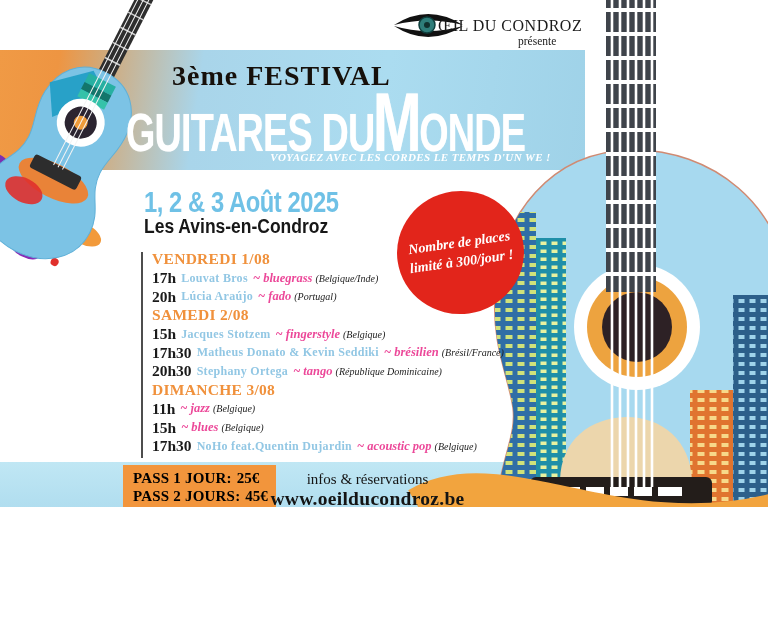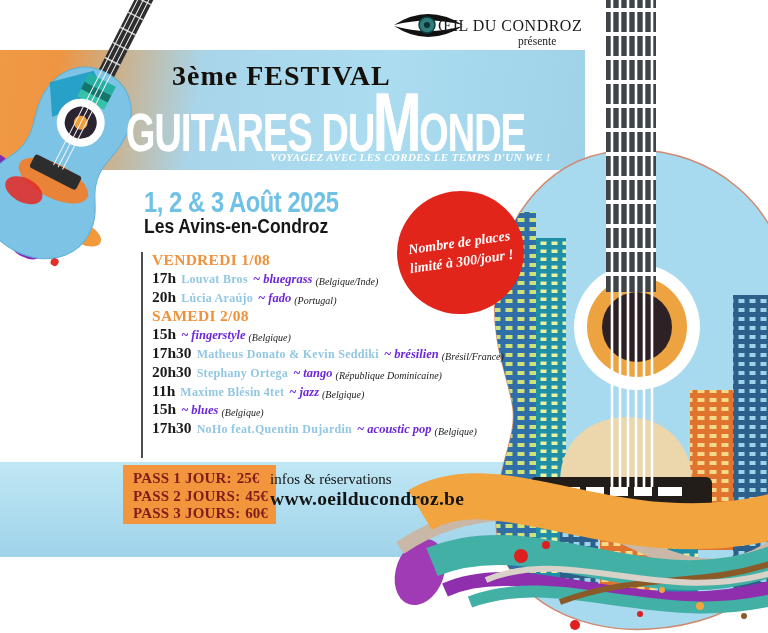--- a/index.html
+++ b/index.html
@@ -1,18 +1,18 @@
 <!DOCTYPE html>
 <html><head>
 <meta charset="utf-8">
 <style>
   html,body{margin:0;padding:0;}
   body{width:768px;height:633px;overflow:hidden;background:#ffffff;
        font-family:"Liberation Serif",serif;position:relative;}
-  .poster{position:absolute;inset:0;width:768px;height:633px;overflow:hidden;background:#fff;}
+  .poster{position:absolute;inset:0;width:768px;height:507px;overflow:hidden;background:#fff;}
 
   
   .banner{position:absolute;left:0;top:50px;width:585px;height:120px;
     background:linear-gradient(98deg,#f09a45 0%,#ee9542 10%,#d3a876 17%,#a9d5ea 34%,#abdcf0 65%,#9fd2e8 100%);}
   .band{position:absolute;left:0;top:462px;width:768px;height:95px;
     background:linear-gradient(#c0e7f4,#9fd3ea);}
 
   
   .art{position:absolute;left:0;top:0;width:768px;height:633px;pointer-events:none;}
 
@@ -41,36 +41,36 @@
 
   
   .badge{position:absolute;left:397px;top:191px;width:127px;height:123px;border-radius:50%;
     background:#e2251b;transform:rotate(-8deg);display:flex;flex-direction:column;
     justify-content:center;align-items:center;color:#fff;font-style:italic;font-weight:bold;
     font-size:14px;line-height:1.3;text-align:center;z-index:6;}
 
   
   .vline{position:absolute;left:141px;top:252px;width:2px;height:206px;background:#4d4d4d;}
   .program{position:absolute;left:152px;top:250px;z-index:5;}
-  .pline{height:18.7px;display:flex;align-items:flex-end;white-space:nowrap;}
+  .pline{height:18.7px;display:flex;align-items:center;white-space:nowrap;}
   .pline .day{font-weight:bold;font-size:15.5px;color:#f0913c;letter-spacing:.3px;}
   .pline .t{font-weight:bold;font-size:15.5px;color:#1b1b1b;margin-right:5px;}
   .pline .n{font-weight:bold;font-size:12px;color:#92c7e4;margin-right:5px;letter-spacing:.3px;}
-  .pline .g{font-style:italic;font-weight:bold;font-size:12.5px;color:#6d28d9;margin-right:3px;}
+  .pline .g{font-style:italic;font-weight:bold;font-size:12.5px;color:#ec4899;margin-right:3px;}
   .pline .o{font-style:italic;font-size:10px;color:#1b1b1b;}
 
   
   .passes{position:absolute;left:123px;top:465px;width:153px;height:59px;background:#f2953c;
-    color:#7f1d1d;padding:5px 0 0 10px;box-sizing:border-box;z-index:5;}
+    color:#000000;padding:5px 0 0 10px;box-sizing:border-box;z-index:5;}
   .passes .row{height:17.5px;display:flex;align-items:baseline;white-space:nowrap;}
   .passes .lbl{font-weight:bold;font-size:15px;letter-spacing:.2px;margin-right:5px;}
   .passes .pr{font-weight:bold;font-size:15px;}
 
   
-  .contact{position:absolute;left:270px;top:471px;width:195px;text-align:left;color:#141414;z-index:5;}
+  .contact{position:absolute;left:270px;top:471px;width:195px;text-align:center;color:#141414;z-index:5;}
   .contact .info{font-size:15px;}
   .contact .site{font-weight:bold;font-size:19.5px;letter-spacing:.3px;cursor:pointer;}
 </style>
 </head>
 <body>
 
 <div class="poster">
 
   <div class="banner"></div>
   <div class="band"></div>
@@ -262,38 +262,41 @@
       <span class="t">20h</span>
       <span class="n">Lúcia Araújo</span>
       <span class="g">~ fado</span>
       <span class="o">(Portugal)</span>
     </div>
     <div class="pline">
         <span class="day">SAMEDI 2/08</span>
       </div>
     <div class="pline">
       <span class="t">15h</span>
+      <span class="n">Jacques Stotzem</span>
       <span class="g">~ fingerstyle</span>
       <span class="o">(Belgique)</span>
     </div>
     <div class="pline">
       <span class="t">17h30</span>
       <span class="n">Matheus Donato &amp; Kevin Seddiki</span>
       <span class="g">~ brésilien</span>
       <span class="o">(Brésil/France)</span>
     </div>
     <div class="pline">
       <span class="t">20h30</span>
       <span class="n">Stephany Ortega</span>
       <span class="g">~ tango</span>
       <span class="o">(République Dominicaine)</span>
     </div>
     <div class="pline">
+        <span class="day">DIMANCHE 3/08</span>
+      </div>
+    <div class="pline">
       <span class="t">11h</span>
-      <span class="n">Maxime Blésin 4tet</span>
       <span class="g">~ jazz</span>
       <span class="o">(Belgique)</span>
     </div>
     <div class="pline">
       <span class="t">15h</span>
       <span class="g">~ blues</span>
       <span class="o">(Belgique)</span>
     </div>
     <div class="pline">
       <span class="t">17h30</span>

